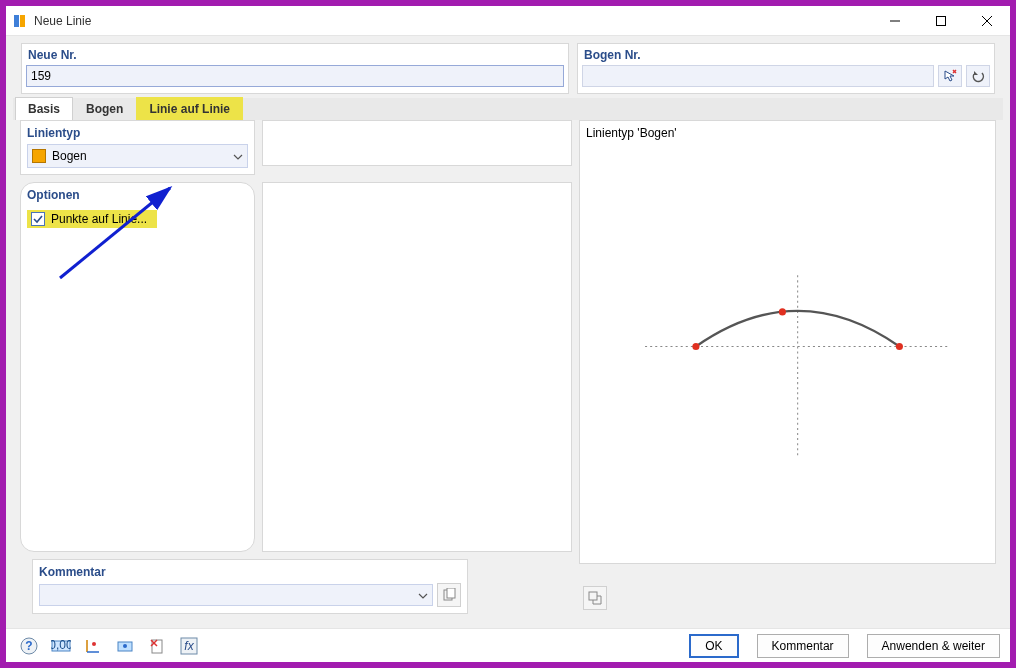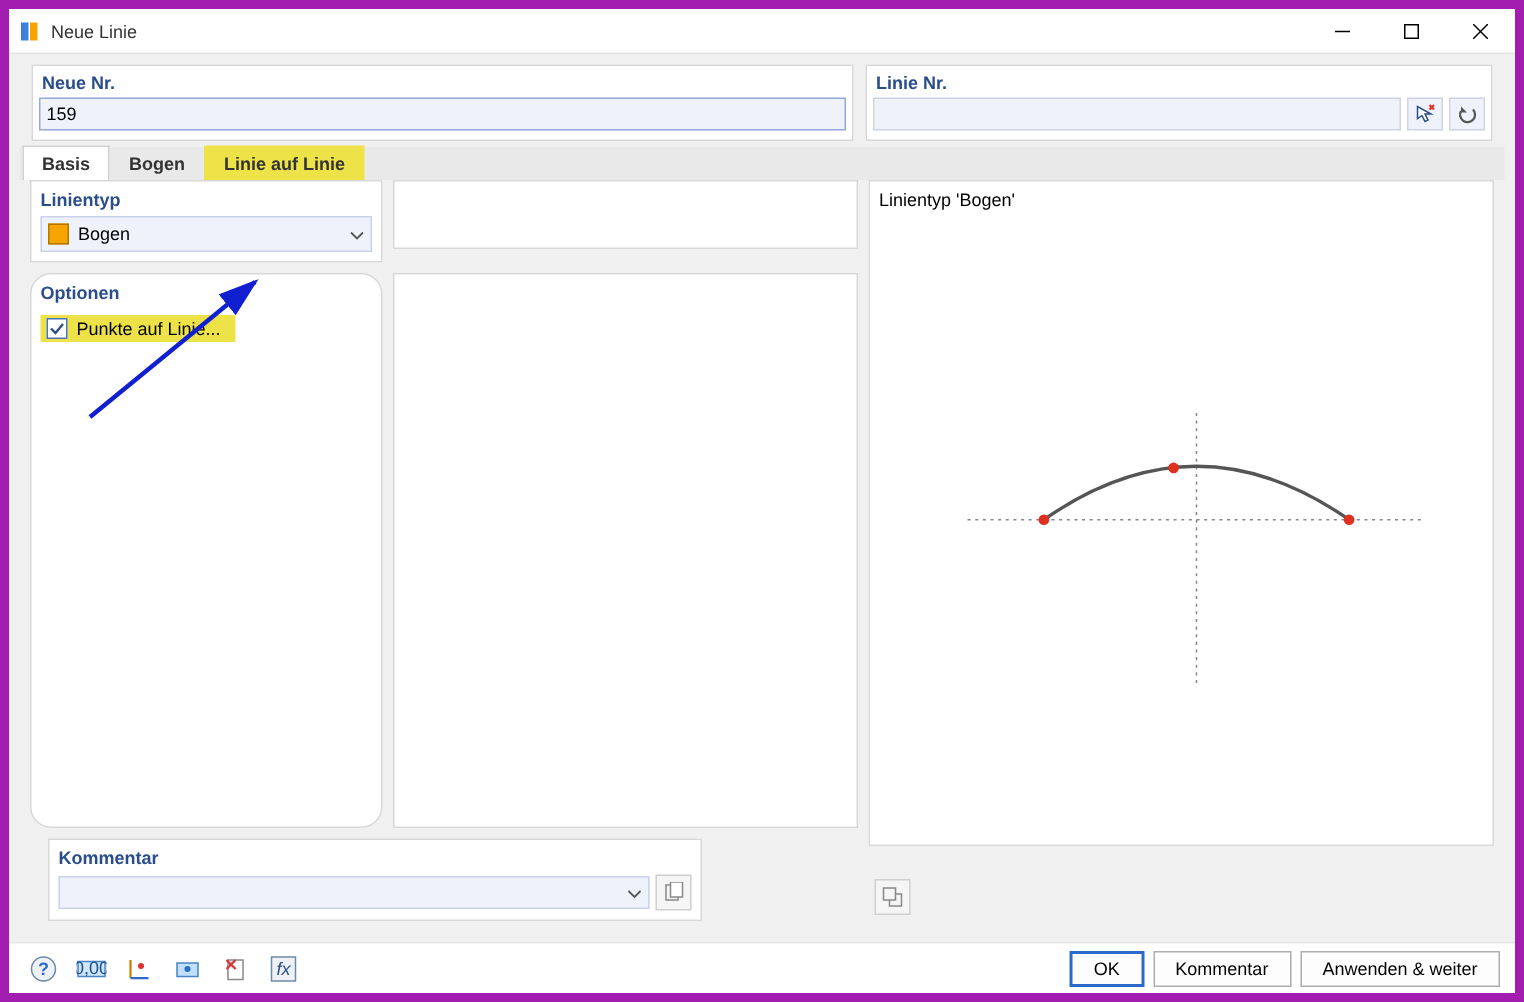--- a/index.html
+++ b/index.html
@@ -62,21 +62,21 @@
 
 .preview-frame { flex:1; position:relative; }
 .preview-heading { color:#000; font-weight:400; padding:5px 6px; }
 .preview-svg { position:absolute; inset:22px 4px 4px 4px; }
 .tiny-btn { width:24px; height:24px; border:1px solid #d0d0d0; background:#f5f5f5; margin:4px; display:flex; align-items:center; justify-content:center; color:#888; }
 
 
 .footer { height:40px; border-top:1px solid #e5e5e5; background:#fff; display:flex; align-items:center; padding:0 10px; gap:6px; }
 .footer .spacer { flex:1; }
 .icon-btn { width:26px; height:26px; display:flex; align-items:center; justify-content:center; border:1px solid transparent; }
-.btn { height:24px; padding:0 14px; border:1px solid #adadad; background:#fdfdfd; color:#000; display:flex; align-items:center; justify-content:flex-end; }
+.btn { height:24px; padding:0 14px; border:1px solid #adadad; background:#fdfdfd; color:#000; display:flex; align-items:center; justify-content:flex-end;margin-left:12px; }
 .btn.primary { border:2px solid #2b6acb; }
 
 
 .arrow-layer { position:absolute; left:0; top:0; pointer-events:none; }
 </style>
 </head>
 <body>
 
 <div class="window">
 
@@ -107,21 +107,21 @@
         </div>
     </div>
   </div>
 
   <div class="top-row">
     <div class="panel-top left">
       <div class="heading">Neue Nr.</div>
       <input class="input-blue" value="159" style="">
     </div>
     <div class="panel-top">
-      <div class="heading">Linie Nr.</div>
+      <div class="heading">Bogen Nr.</div>
       <div class="punkte-row">
         <input class="input-blue readonly" value="" style="">
         <div class="punkte-tools">
           <div class="tool-btn">
             <svg width="14" height="14" viewBox="0 0 14 14">
                 <path d="M2 2 L2 10 L5 8 L7 12 L9 11 L7 7 L11 7 Z" fill="#fff" stroke="#2b4d8a" stroke-width="1"></path>
                 <line x1="10" y1="1" x2="13" y2="4" stroke="#d33" stroke-width="1.5"></line>
                 <line x1="13" y1="1" x2="10" y2="4" stroke="#d33" stroke-width="1.5"></line>
               </svg>
           </div>

